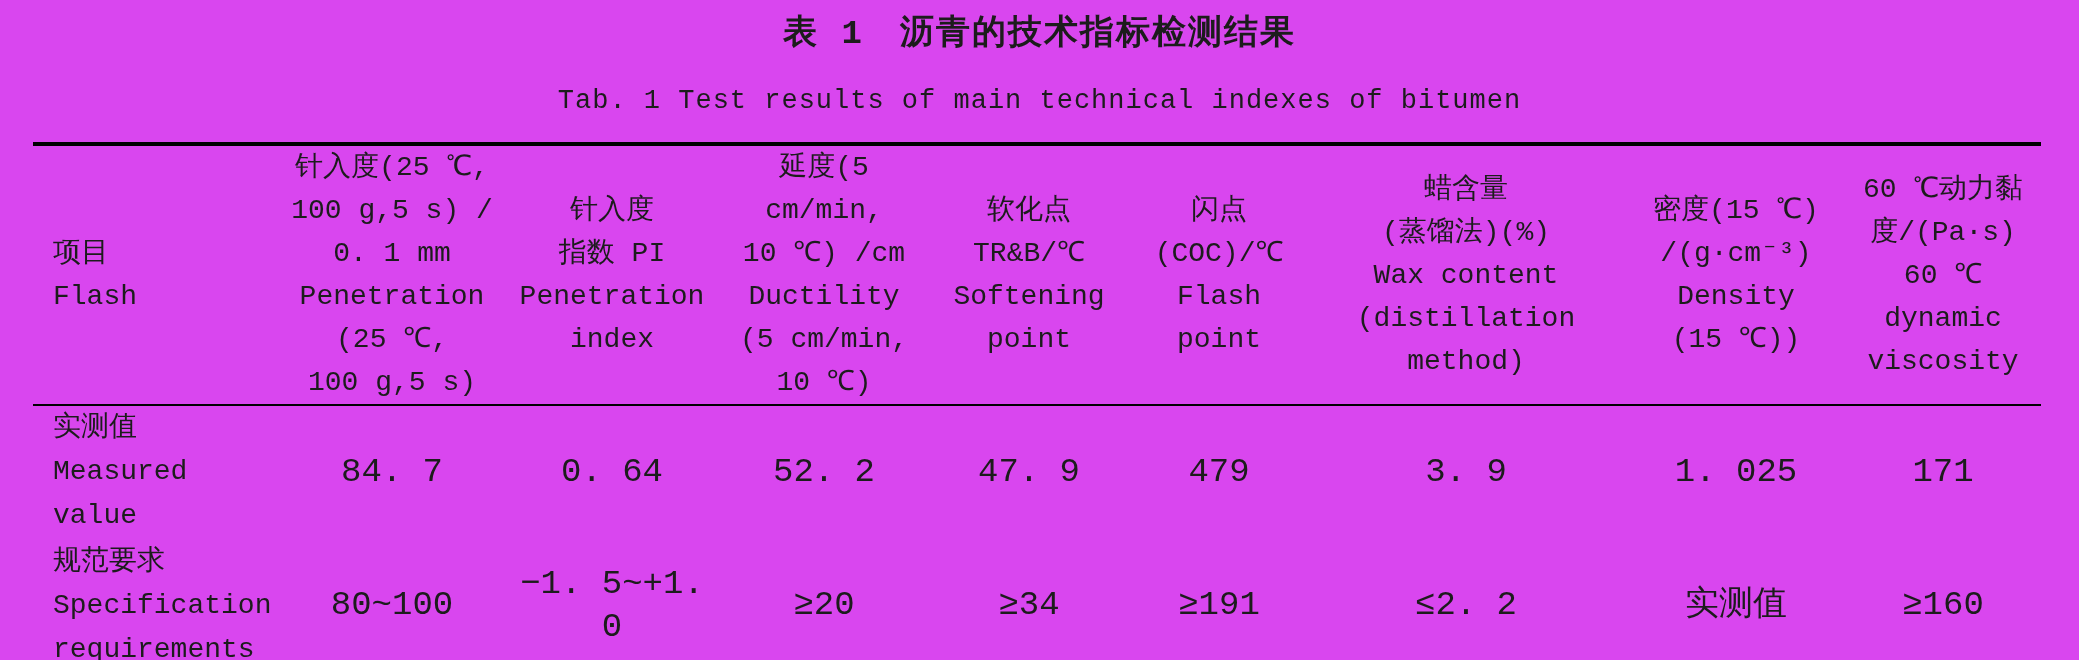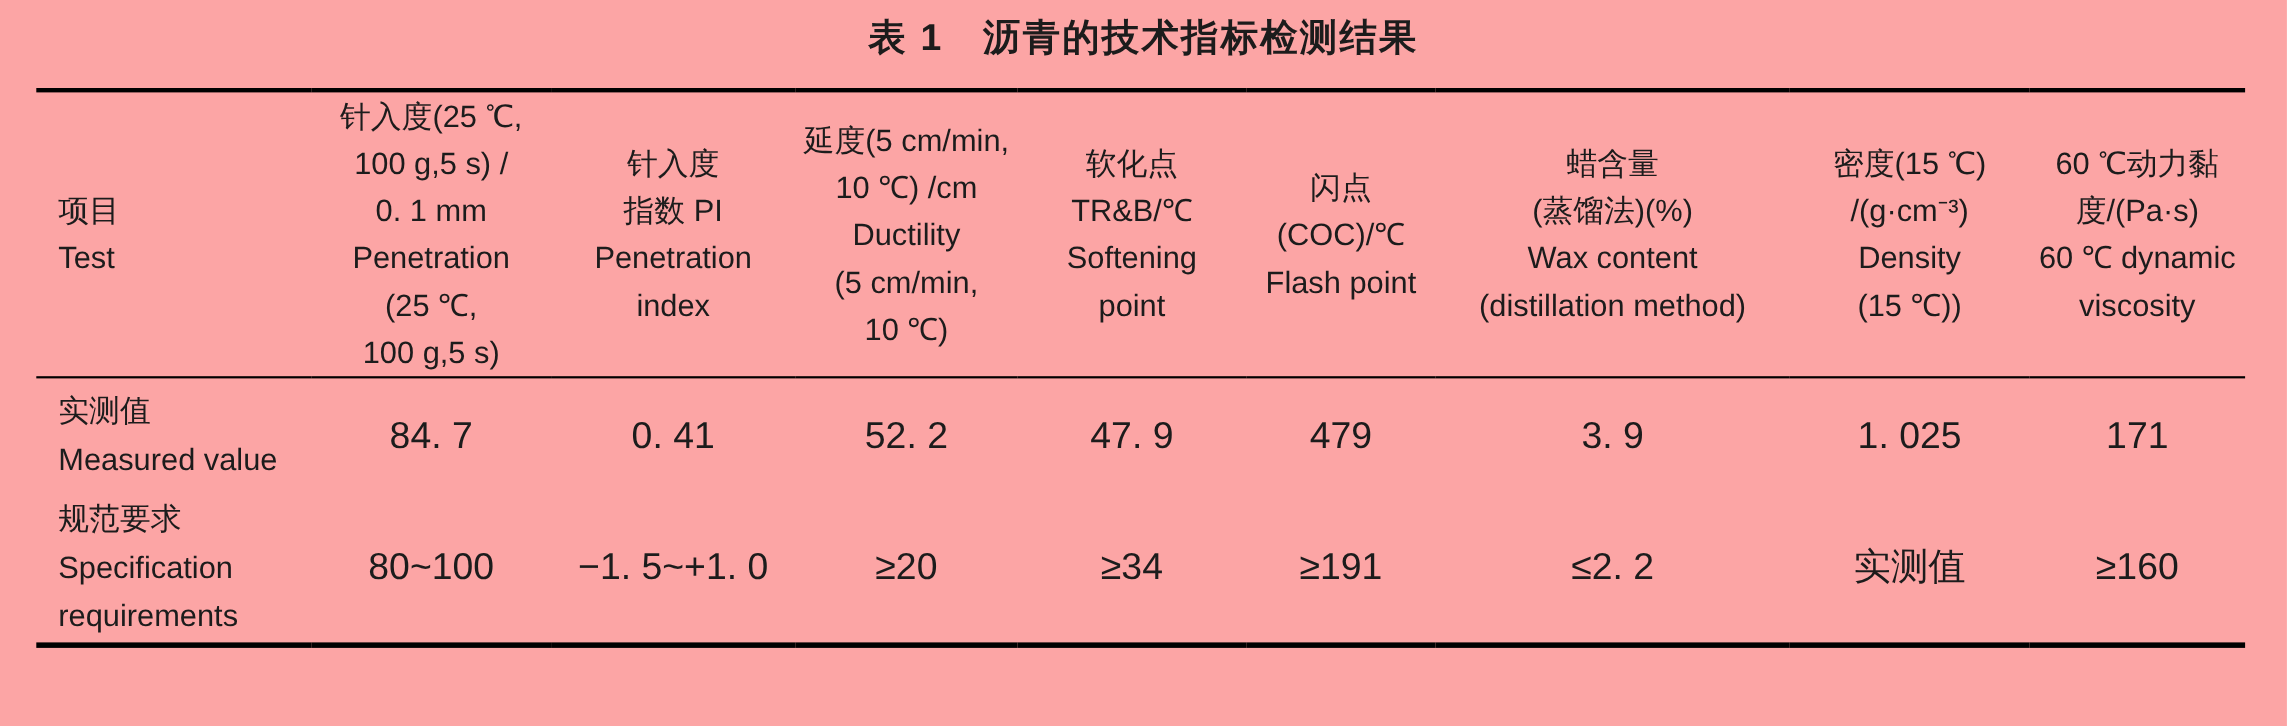--- a/index.html
+++ b/index.html
@@ -4,23 +4,23 @@
 <style>
   html, body {
     margin: 0;
     padding: 0;
     background: #ffffff;
   }
   .page {
     position: relative;
     width: 2079px;
     height: 660px;
-    background: #fca5a5;
+    background: #d946ef;
     color: #1c1c1c;
-    font-family: Liberation Sans, sans-serif;
+    font-family: Liberation Mono, monospace;
     overflow: hidden;
   }
   .title {
     padding-top: 12px;
     text-align: center;
     font-size: 34px;
     line-height: 44px;
     font-weight: 700;
     letter-spacing: 2px;
   }
@@ -70,37 +70,38 @@
   .datatable tbody td { font-size: 34px; }
   .datatable tbody th { font-size: 28px; line-height: 44px; }
 </style>
 </head>
 <body>
 
 <div class="page">
 
   <div class="title">表 1　沥青的技术指标检测结果</div>
 
+  <div class="subtitle">Tab. 1 Test results of main technical indexes of bitumen</div>
 
   <table class="datatable">
     <colgroup>
       <col class="c1">
         <col class="c2">
         <col class="c3">
         <col class="c4">
         <col class="c5">
       <col class="c6">
         <col class="c7">
         <col class="c8">
         <col class="c9">
     </colgroup>
     <thead>
       <tr>
         <th class="left">项目
-Test</th>
+Flash</th>
         <th>针入度(25 ℃,
 100 g,5 s) /
 0. 1 mm
 Penetration
 (25 ℃,
 100 g,5 s)</th>
         <th>针入度
 指数 PI
 Penetration
 index</th>
@@ -128,21 +129,21 @@
 度/(Pa·s)
 60 ℃ dynamic
 viscosity</th>
       </tr>
     </thead>
     <tbody>
       <tr class="r1">
         <th class="left">实测值
 Measured value</th>
         <td>84. 7</td>
-        <td>0. 41</td>
+        <td>0. 64</td>
         <td>52. 2</td>
         <td>47. 9</td>
         <td>479</td>
         <td>3. 9</td>
         <td>1. 025</td>
         <td>171</td>
       </tr>
       <tr class="r2">
         <th class="left">规范要求
 Specification

